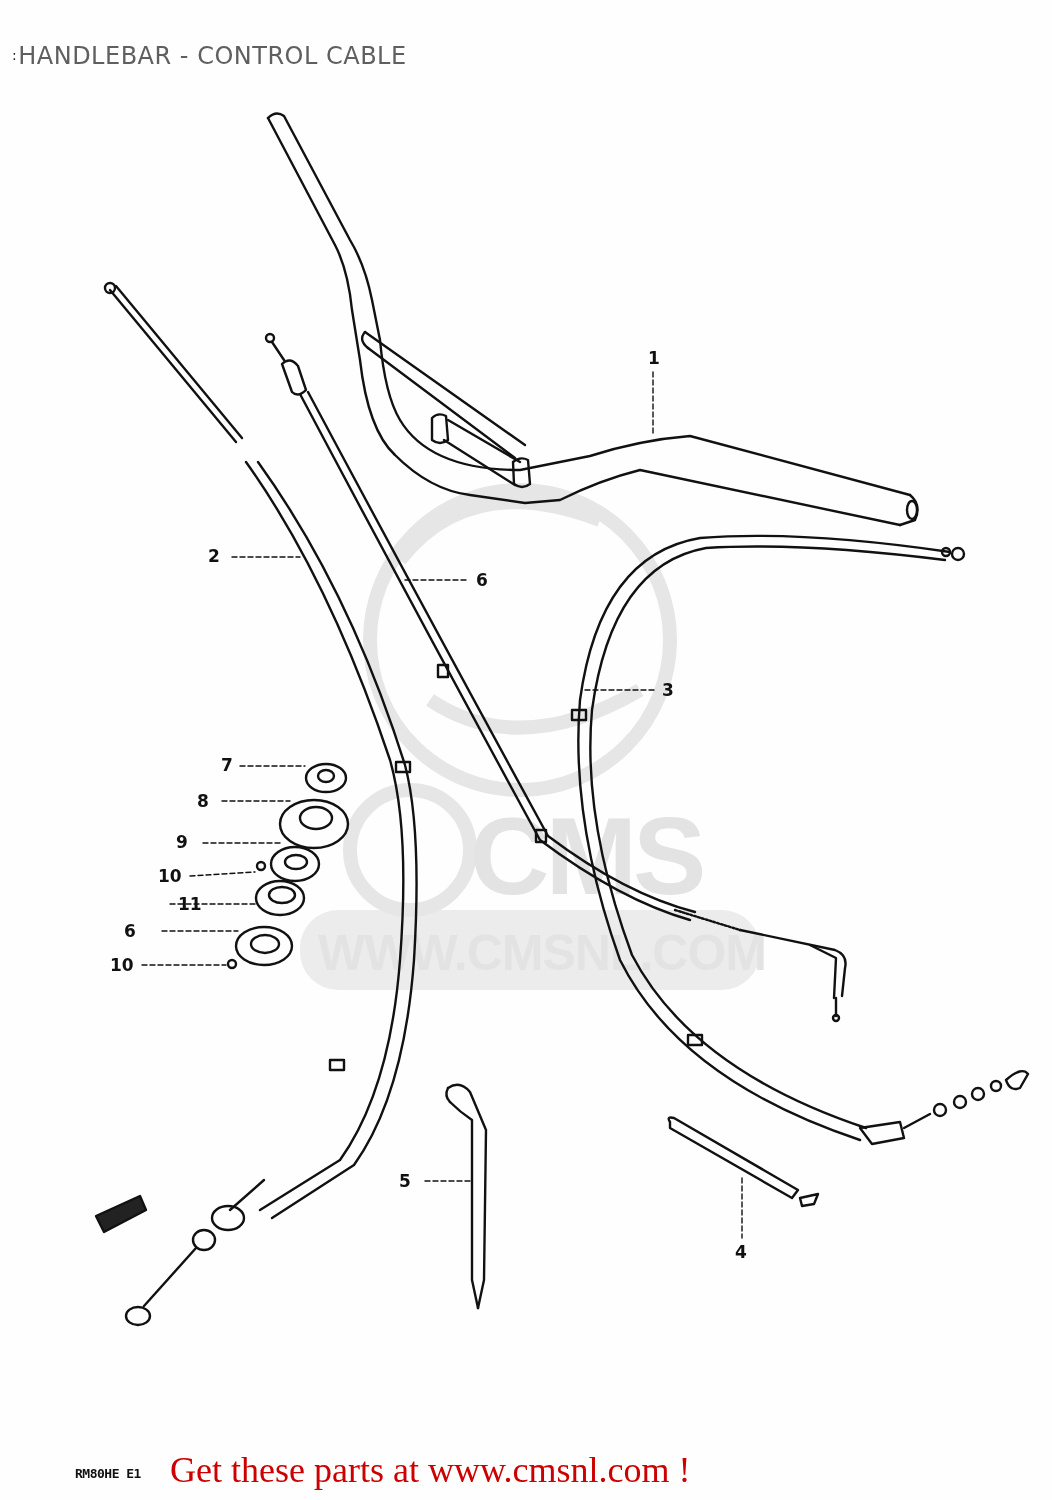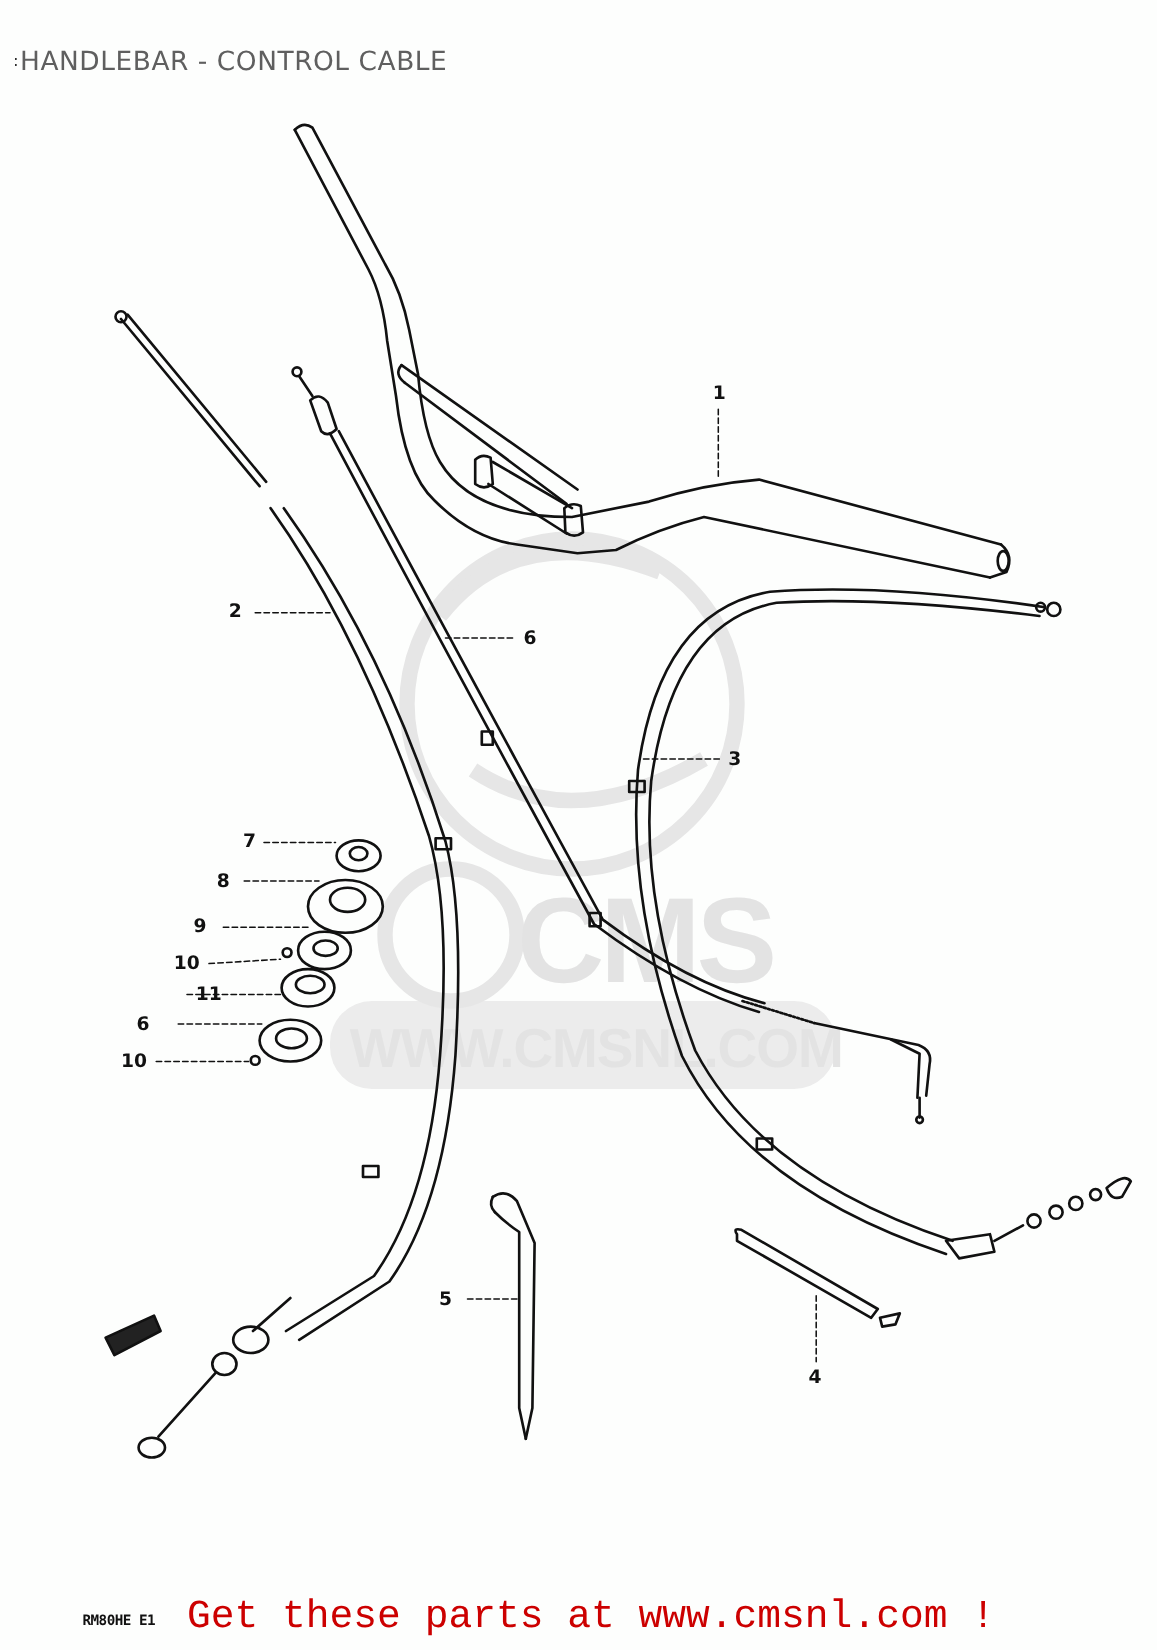--- a/index.html
+++ b/index.html
@@ -13,21 +13,21 @@
     .callout {
       position: absolute; font-family: "DejaVu Sans", sans-serif; font-weight: bold;
       font-size: 17px; color: #111; line-height: 1;
     }
     .code {
       position: absolute; left: 44px; top: 1466px;
       font-family: "DejaVu Sans Mono", monospace; font-weight: bold; font-size: 13px; color: #111; letter-spacing: -0.5px; padding-left: 31px;
     }
     .promo {
       position: absolute; left: 170px; top: 1452px;
-      font-family: Liberation Mono, monospace; font-size: 36px; color: #cc0000; line-height: 1;
+      font-family: Liberation Serif, serif; font-size: 36px; color: #cc0000; line-height: 1;
     }
     .wm-text {
       position: absolute; left: 318px; top: 924px;
       font-family: "Liberation Sans", sans-serif; font-weight: bold; font-size: 50px; color: #e3e3e3; letter-spacing: -1px; text-align: center;
     }
     .wm-cms {
       position: absolute; left: 470px; top: 792px;
       font-family: "Liberation Sans", sans-serif; font-weight: bold; font-size: 110px; color: #e3e3e3; letter-spacing: -4px;
     }
   </style>

